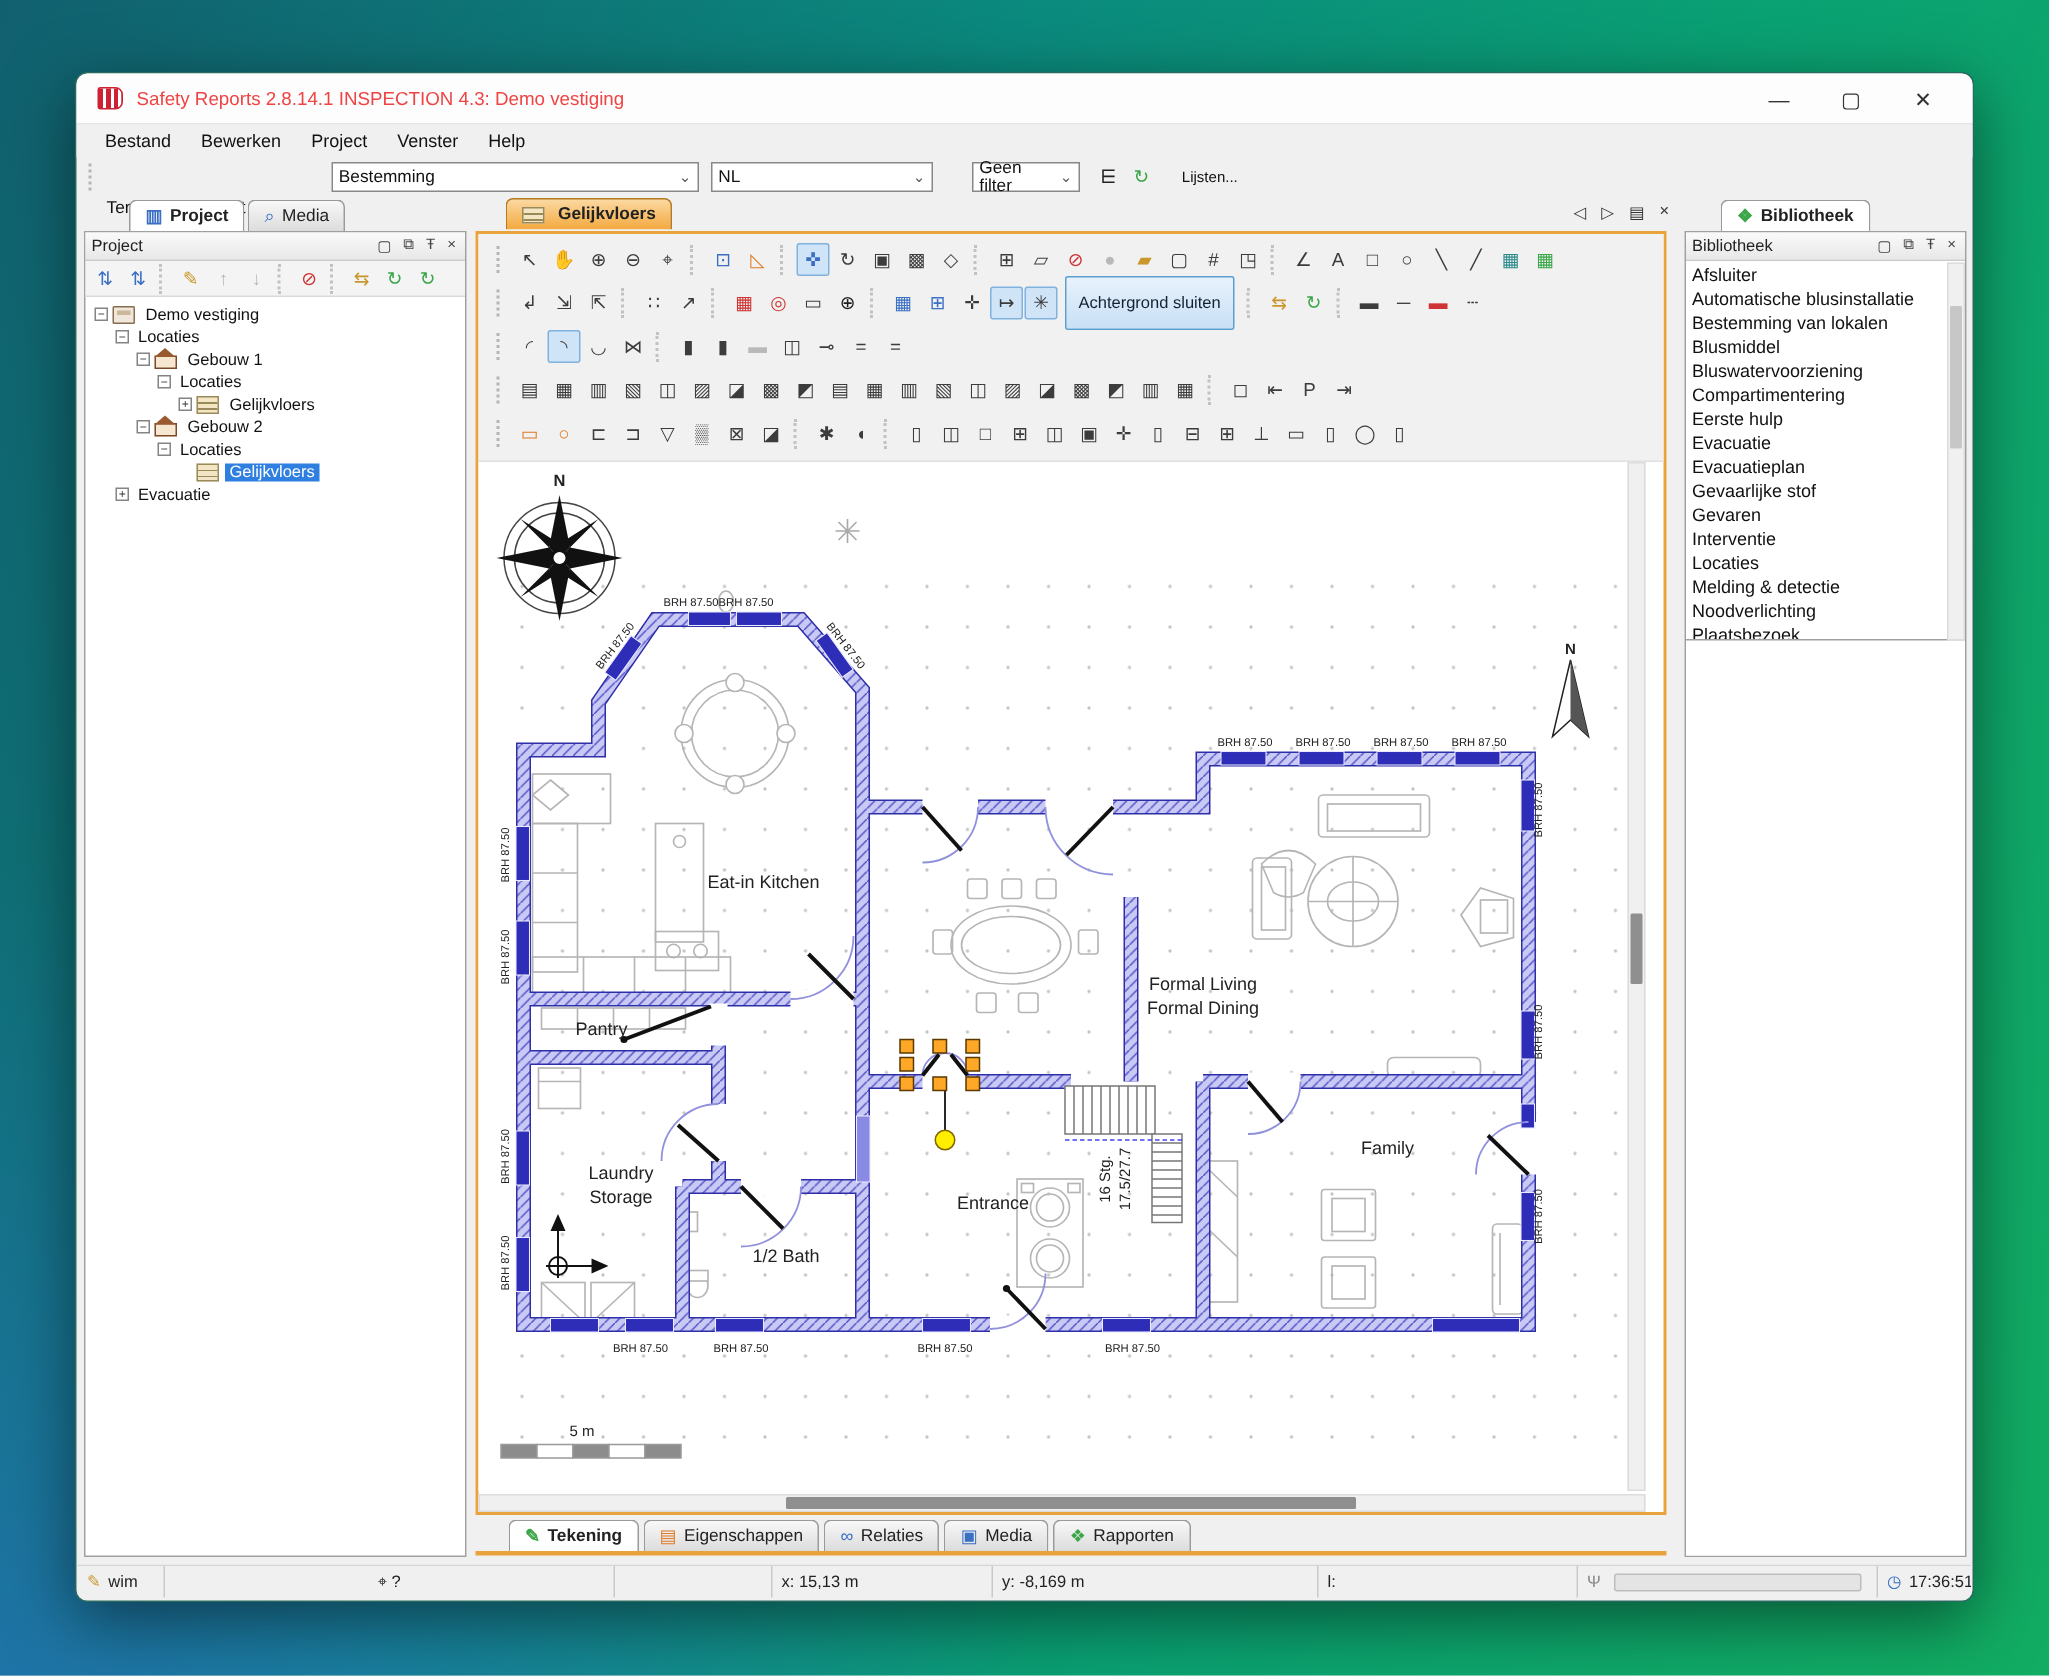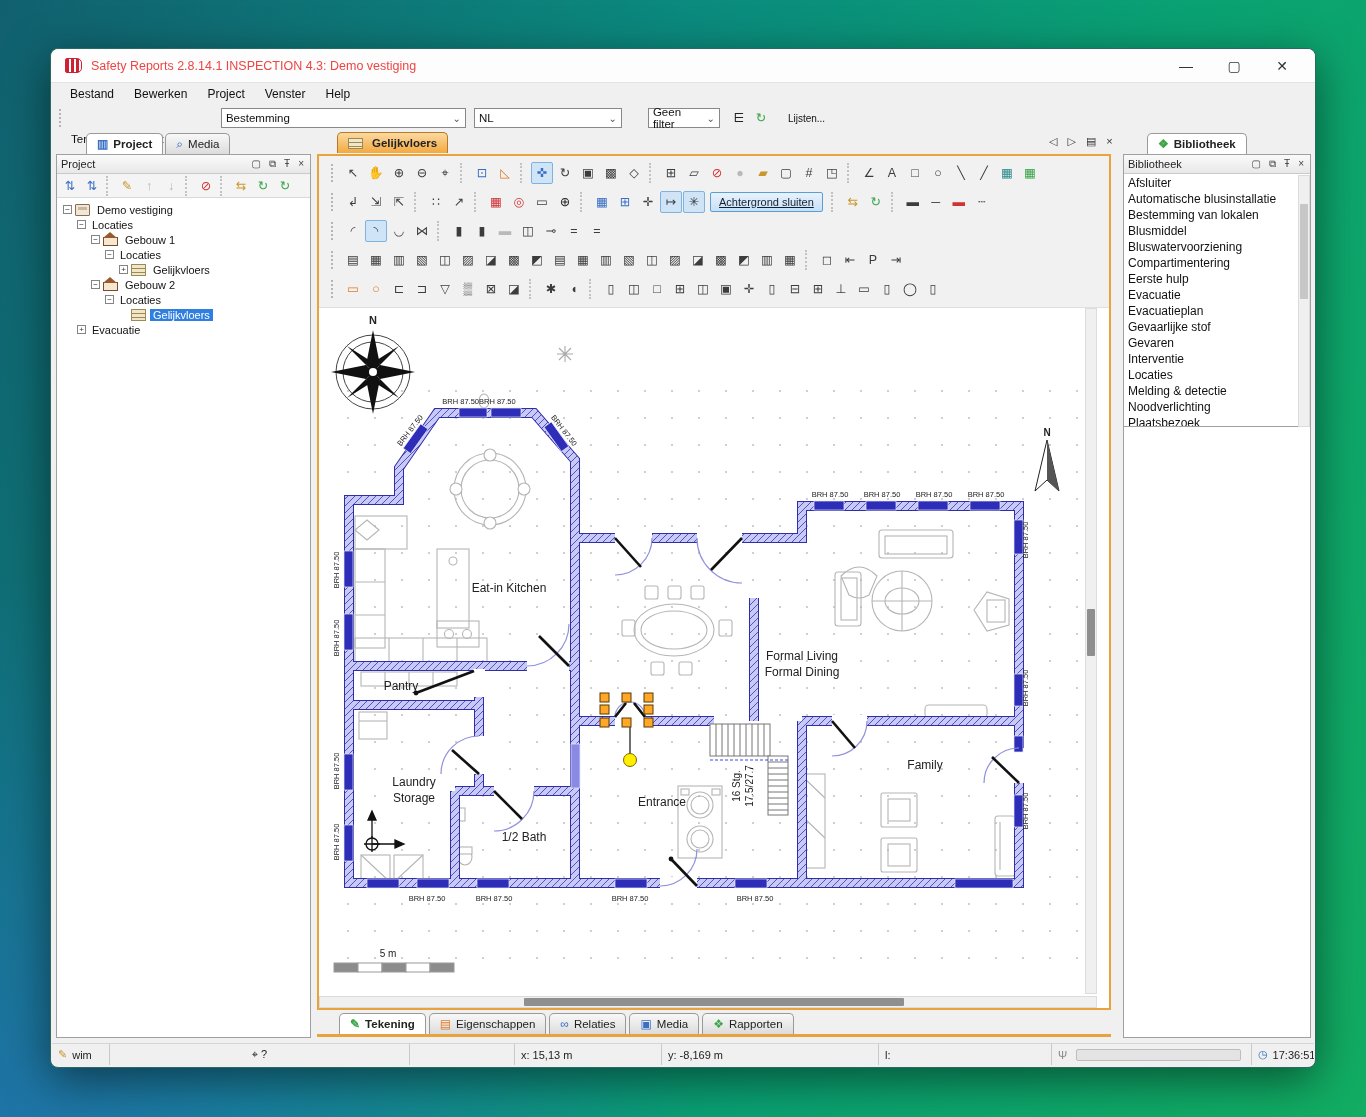--- a/index.html
+++ b/index.html
@@ -67,22 +67,22 @@
   .sb-h{position:absolute;height:12px;background:#f0f0f0;border:1px solid #dcdcdc;}
   .thumb{position:absolute;background:#8f8f8f;border-radius:1px;}
   .thumb.lt{background:#c7c7c7;}
   
   .canvas-tabs{position:absolute;left:286px;top:83px;height:22px;display:flex;z-index:3;}
   .nav-ics{position:absolute;left:998px;top:86px;display:flex;gap:10px;z-index:3;}
   .nav-ic{font-size:11px;color:#333;}
   .canvas-panel{position:absolute;left:266px;top:105px;width:794px;height:856px;background:#fff;border:2px solid #e8a33d;}
   .cv-toolbars{position:absolute;left:0;top:0;right:0;height:152px;background:#f1f1f1;border-bottom:1px solid #e0e0e0;padding:2px 4px;}
   .tb-row{display:flex;align-items:center;height:29px;gap:1px;}
-  .bg-btn{height:20px;background:linear-gradient(#e8f2fc,#c8e0f5);border:1px solid #5a9fd4;border-radius:2px;
-    font-size:11px;color:#123;padding:0 8px;margin:0 4px;text-decoration:underline;}
+  .bg-btn{height:36px;background:linear-gradient(#e8f2fc,#c8e0f5);border:1px solid #5a9fd4;border-radius:2px;
+    font-size:11px;color:#123;padding:0 8px;margin:0 4px;}
   .plan-wrap{position:absolute;left:0;top:152px;width:778px;height:686px;background:#fff;}
   .bottom-tabs{position:absolute;left:266px;top:963px;width:794px;height:25px;display:flex;align-items:flex-end;gap:3px;
     border-bottom:3px solid #e8a33d;padding-left:22px;}
   
   .statusbar{position:absolute;left:1px;right:1px;bottom:2px;height:22px;background:#f0f0f0;border-top:1px solid #d5d5d5;
     display:flex;align-items:stretch;border-radius:0 0 8px 8px;font-size:11px;color:#222;}
   .scell{border-right:1px solid #c9c9c9;display:flex;align-items:center;padding:0 6px;gap:5px;white-space:nowrap;overflow:hidden;}
   .progress{flex:1;height:12px;background:#e4e4e4;border:1px solid #bdbdbd;border-radius:2px;margin:0 4px;}
   svg text{font-family:"Liberation Sans",sans-serif;}
   .wall-outline{stroke:#2e2ea8;stroke-width:10;fill:none;stroke-linejoin:miter;}

